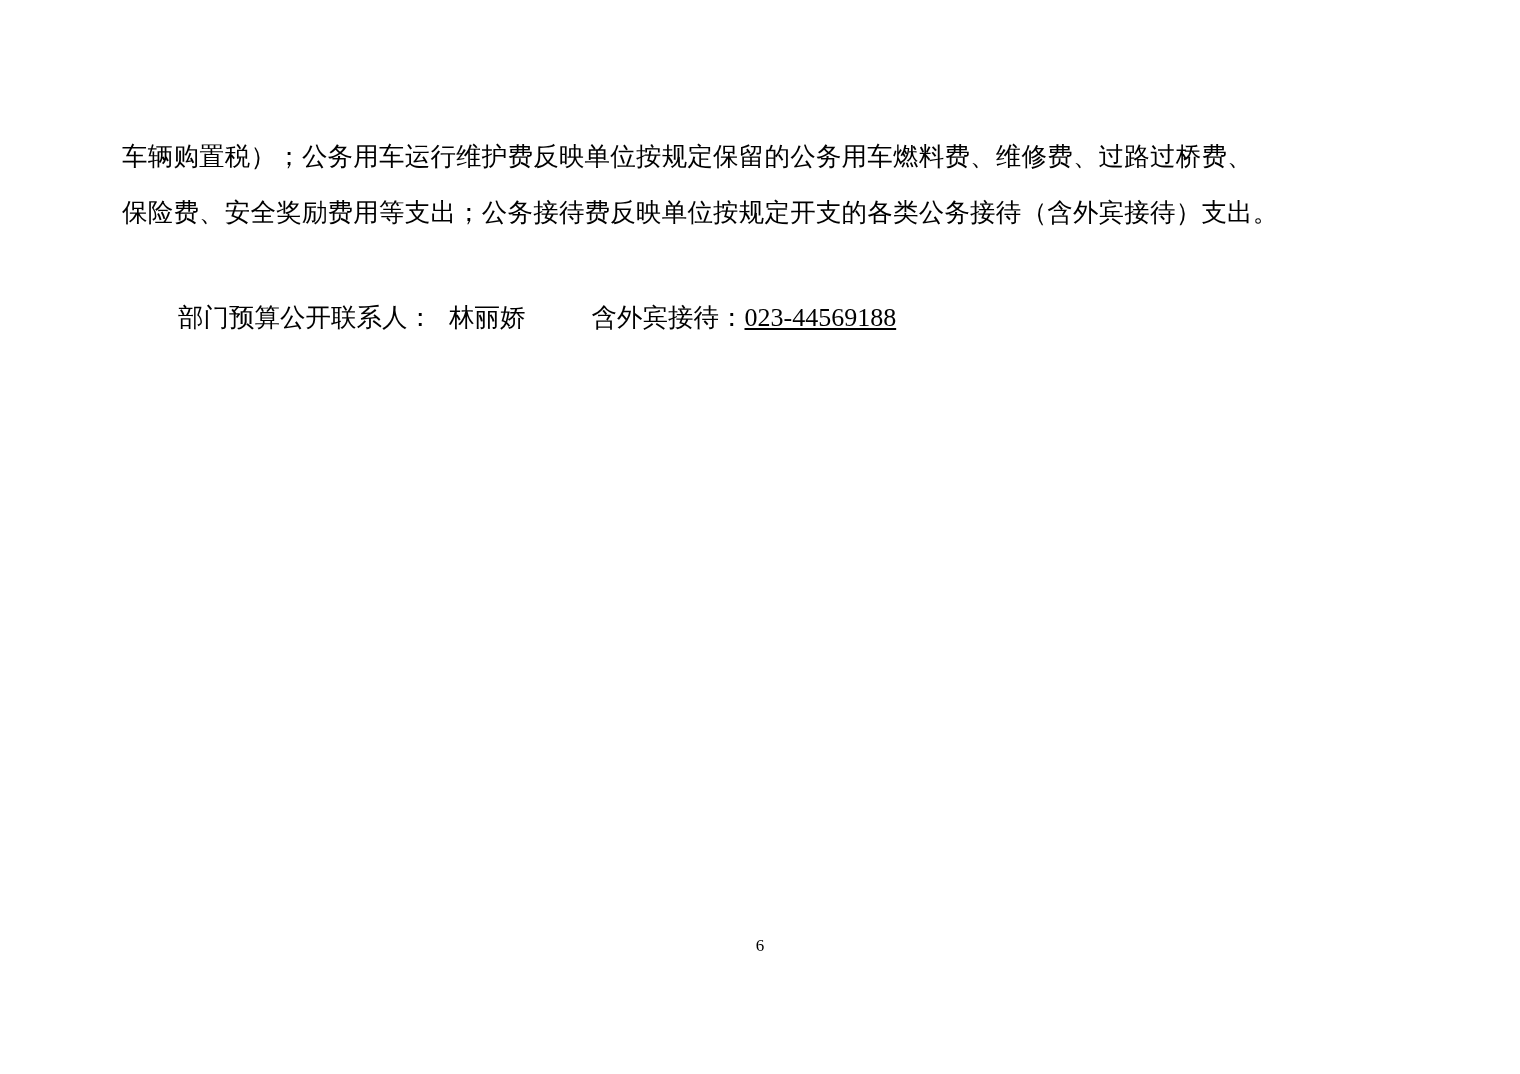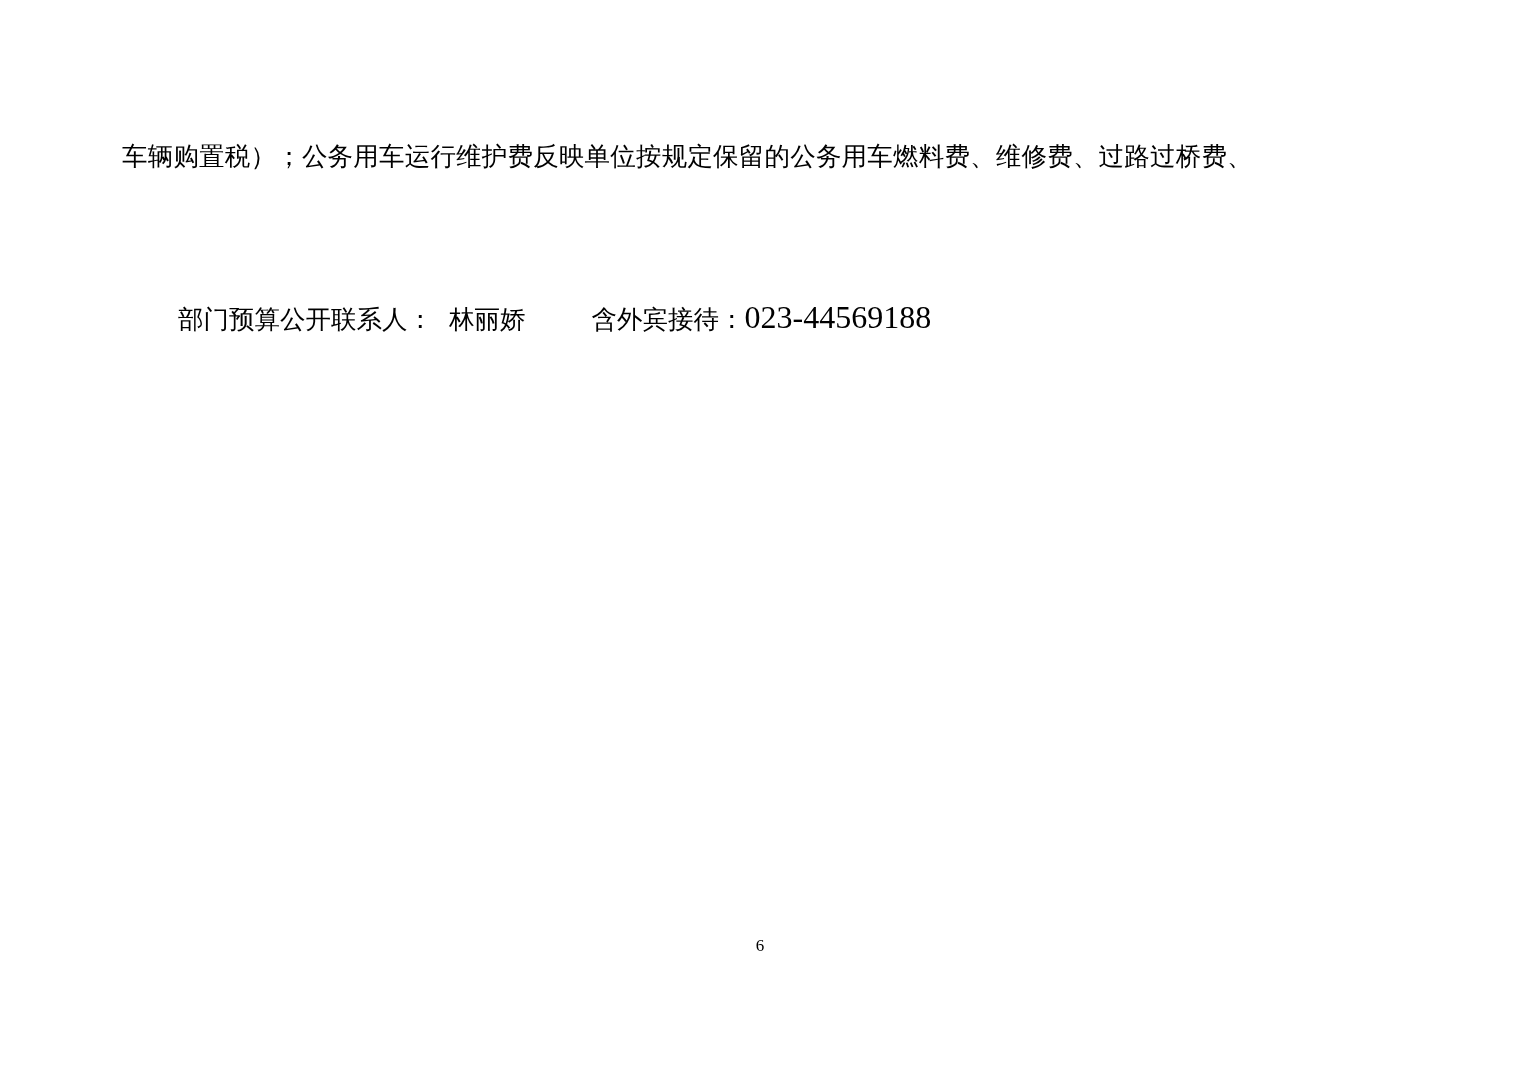--- a/index.html
+++ b/index.html
@@ -48,40 +48,42 @@
   .contact-line .gap-small {
     display: inline-block;
     width: 16px;
   }
   .contact-line .gap-big {
     display: inline-block;
     width: 66px;
   }
   .phone {
     font-family: "Liberation Serif", serif;
-    font-size: 32px;
+    font-size: 26px;
+    text-decoration: underline;
   }
   .page-number {
     position: absolute;
     left: 0;
     top: 936px;
     width: 1520px;
     text-align: center;
     font-family: "Liberation Serif", serif;
     font-size: 17px;
     color: #000000;
   }
 </style>
 </head>
 <body>
 
 <div class="page">
 
   <div class="body-block">
     <div class="body-line">车辆购置税）；公务用车运行维护费反映单位按规定保留的公务用车燃料费、维修费、过路过桥费、</div>
+    <div class="body-line">保险费、安全奖励费用等支出；公务接待费反映单位按规定开支的各类公务接待（含外宾接待）支出。</div>
   </div>
 
   <div class="contact-block">
     <div class="contact-line"><span class="indent"></span><span>部门预算公开联系人：</span><span class="gap-small"></span><span>林丽娇</span><span class="gap-big"></span><span>含外宾接待：</span><span class="phone">023-44569188</span></div>
   </div>
 
   <div class="page-number">6</div>
 
 </div>
 

